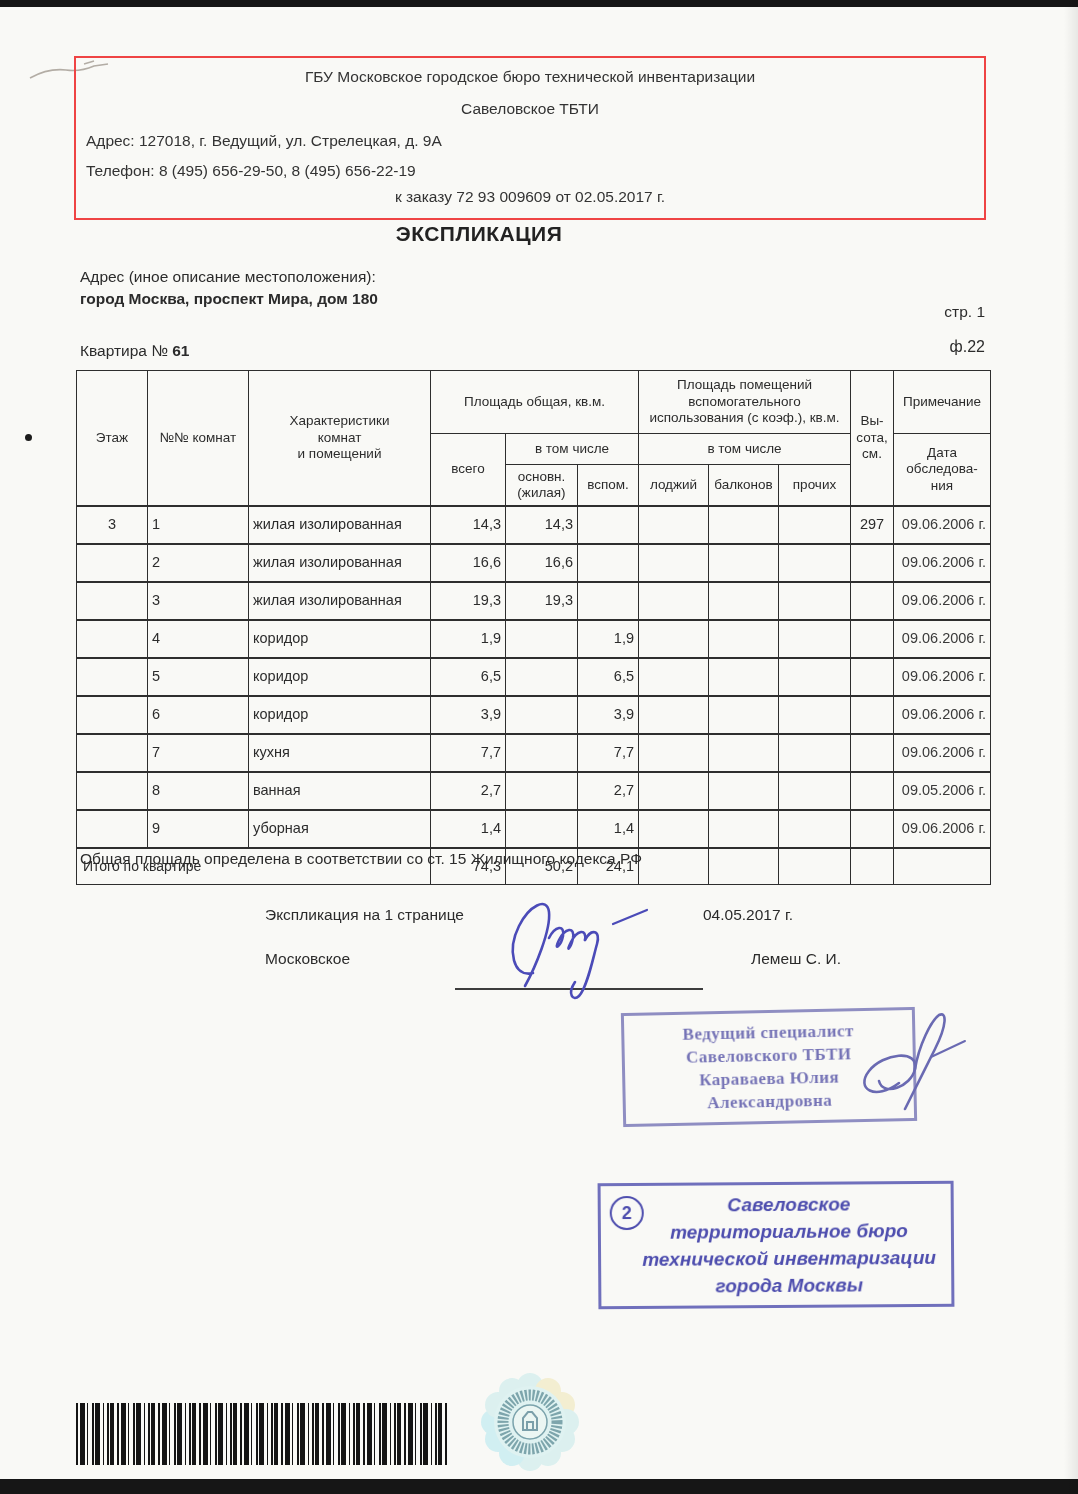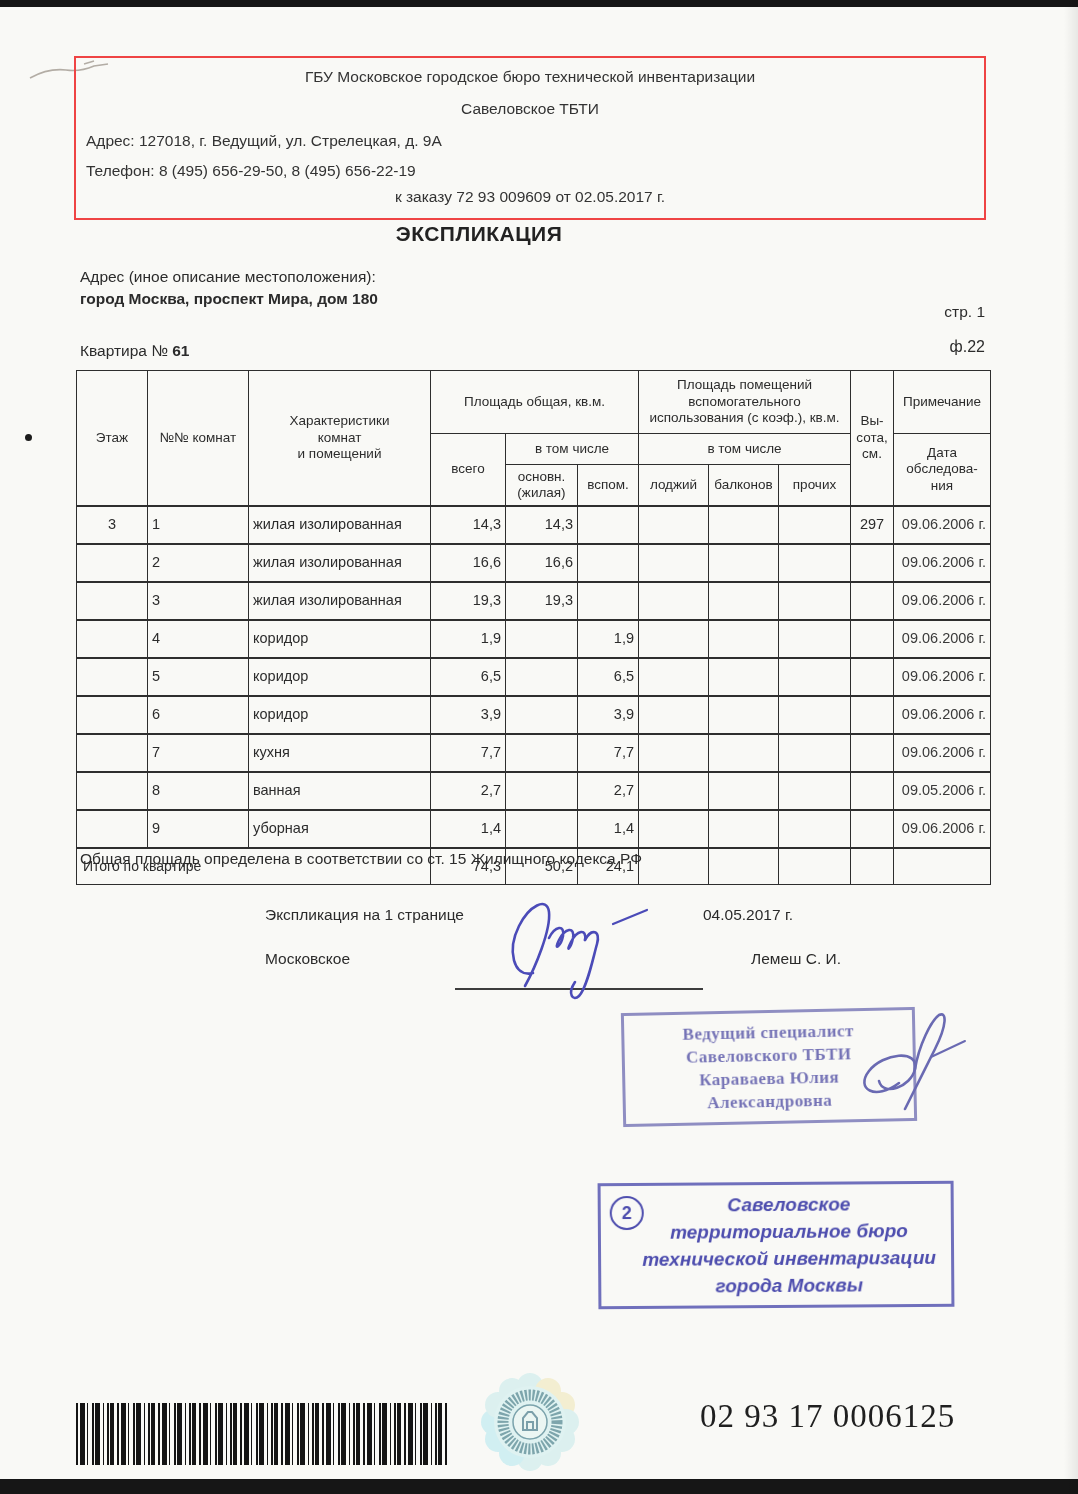--- a/index.html
+++ b/index.html
@@ -339,15 +339,14 @@
           <circle cx="16" cy="52" r="13" fill="#cdeef2"></circle>
         <circle cx="20" cy="35" r="13"></circle>
           <circle cx="34" cy="21" r="13"></circle>
       </g>
       <circle cx="52" cy="52" r="36" fill="#ddf2f1"></circle>
       <circle cx="52" cy="52" r="27" fill="none" stroke="#5d8d97" stroke-width="11" stroke-dasharray="2.2 1.6" opacity="0.85"></circle>
       <circle cx="52" cy="52" r="17" fill="#eaf6f3" stroke="#6d9aa4" stroke-width="1.5"></circle>
       <path d="M45,60 l0,-12 l5,-6 l4,0 l5,6 l0,12 z M49,60 l0,-8 l6,0 l0,8" fill="none" stroke="#6d96a2" stroke-width="2"></path>
     </g>
   </svg>
-  <div class="abs serial">02 93 17 0006125</div>
 
 </div>
 
 </body></html>

